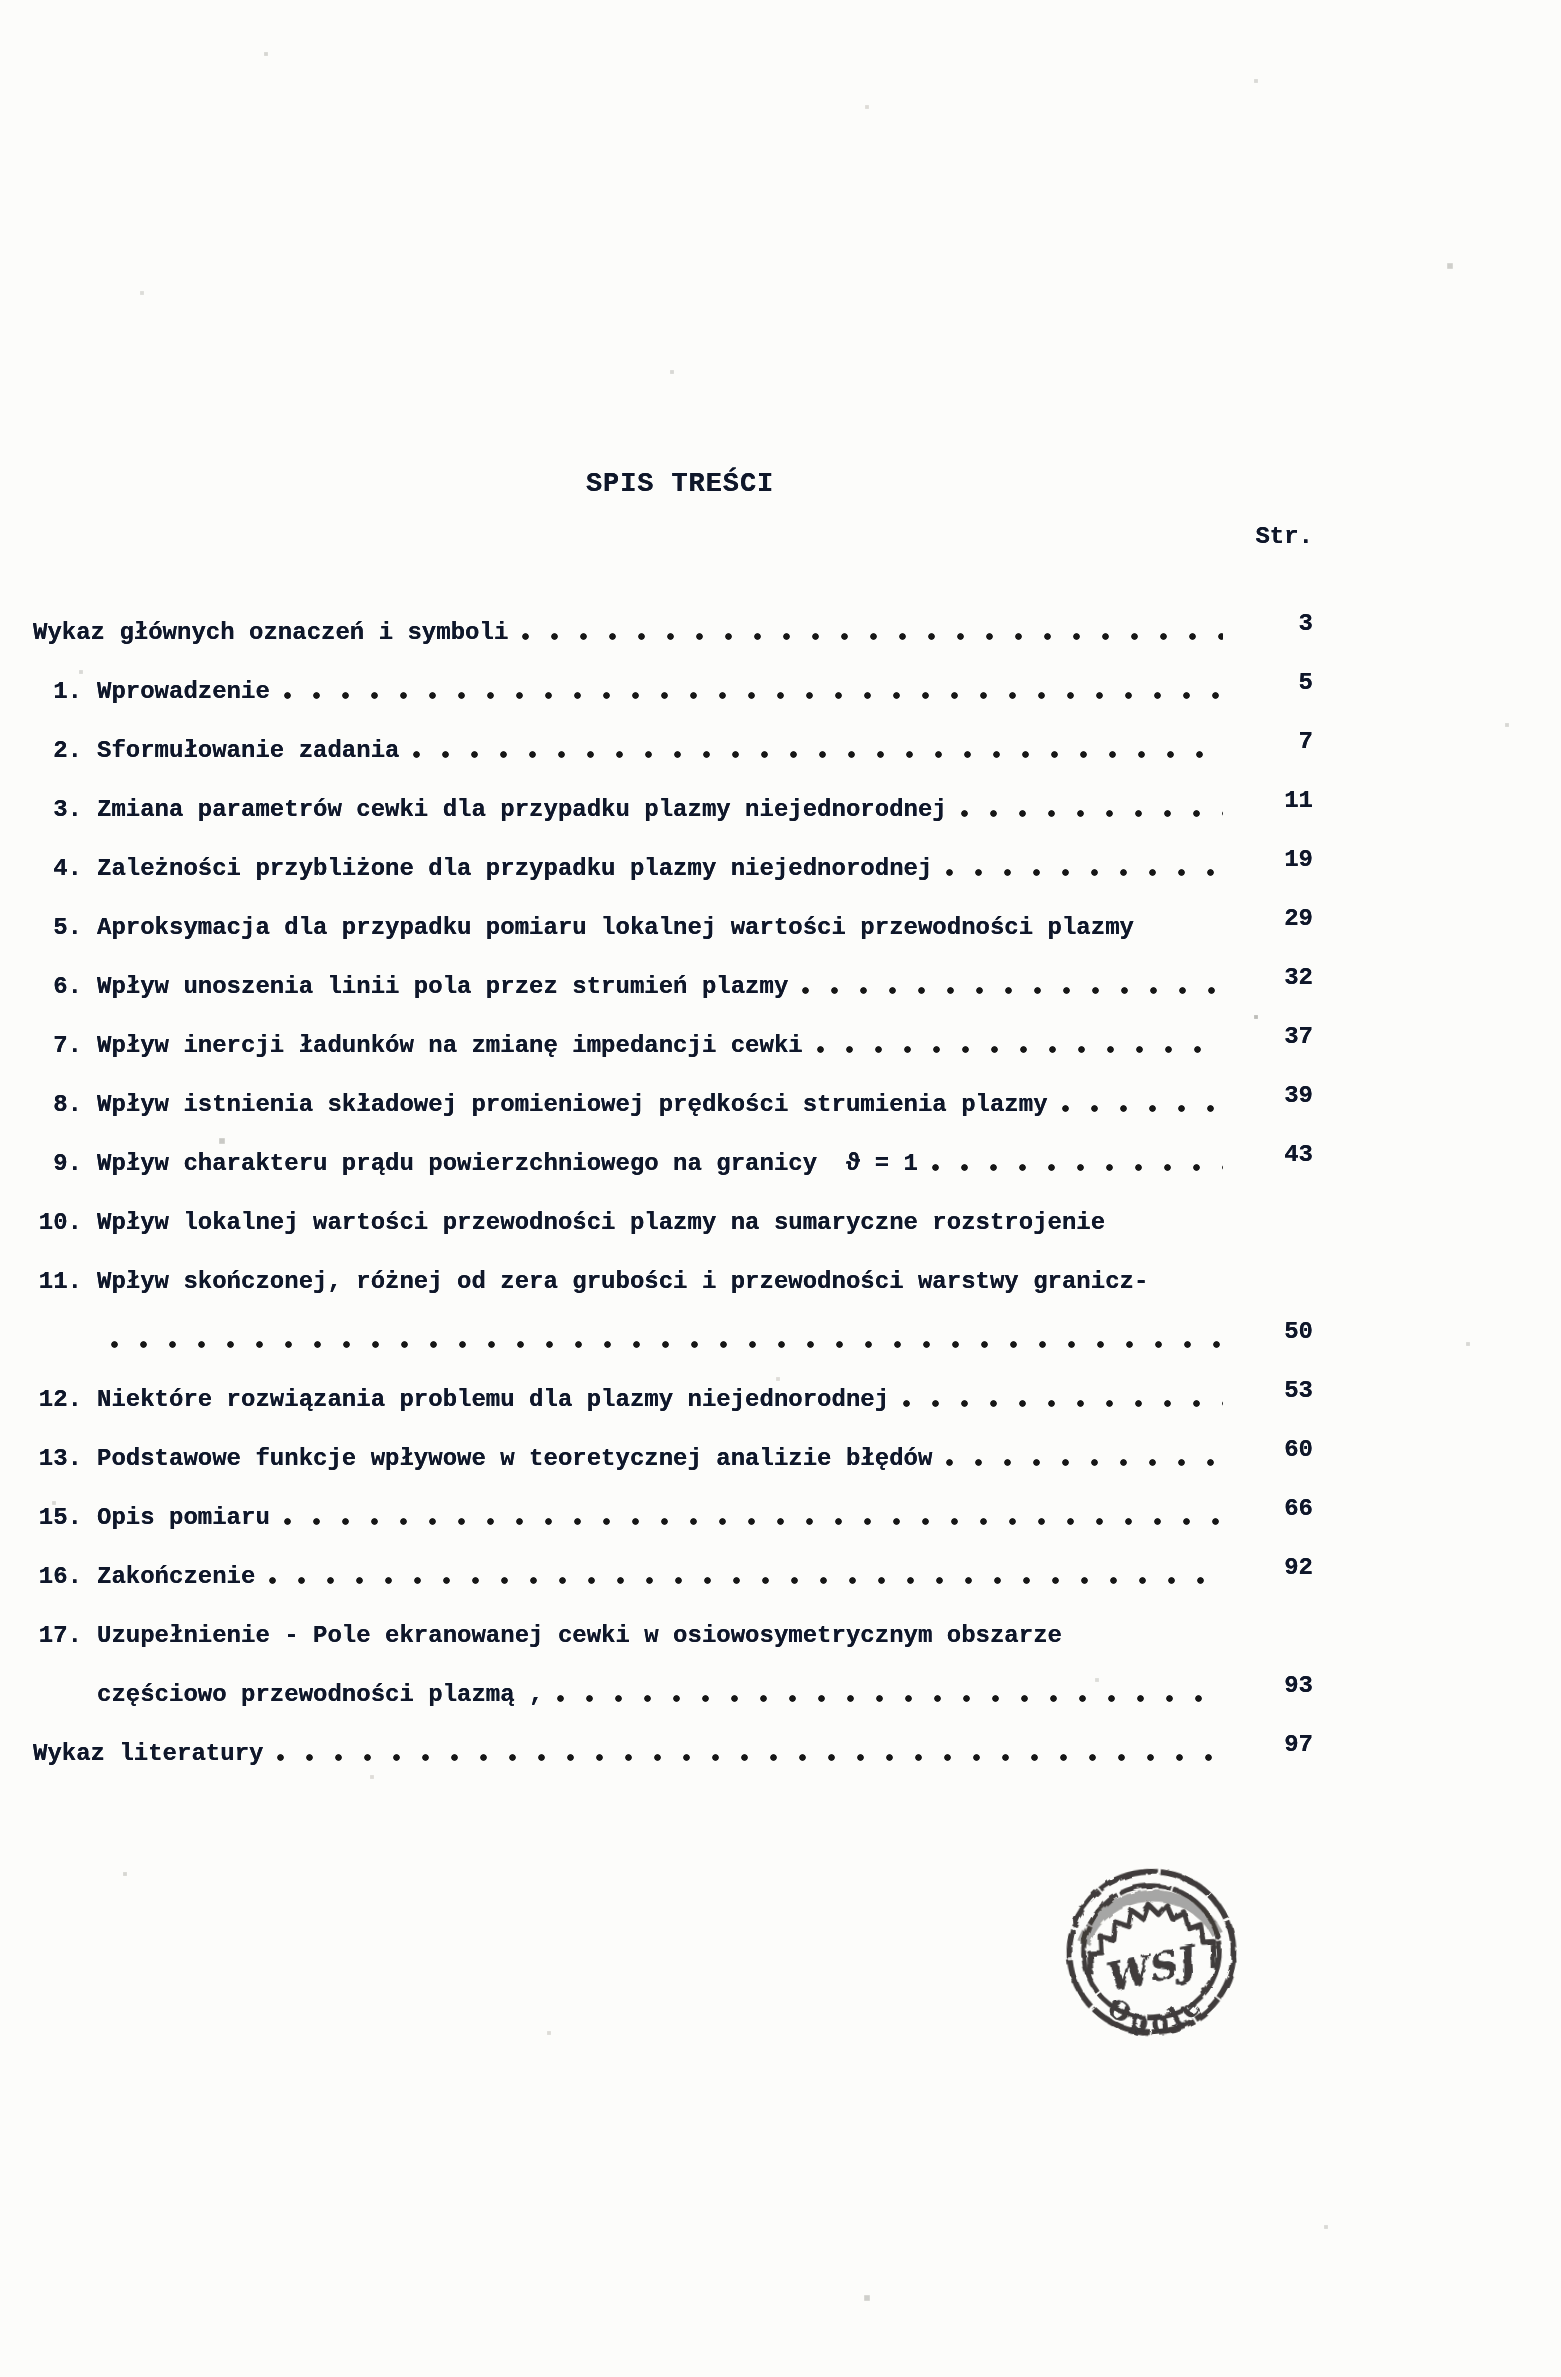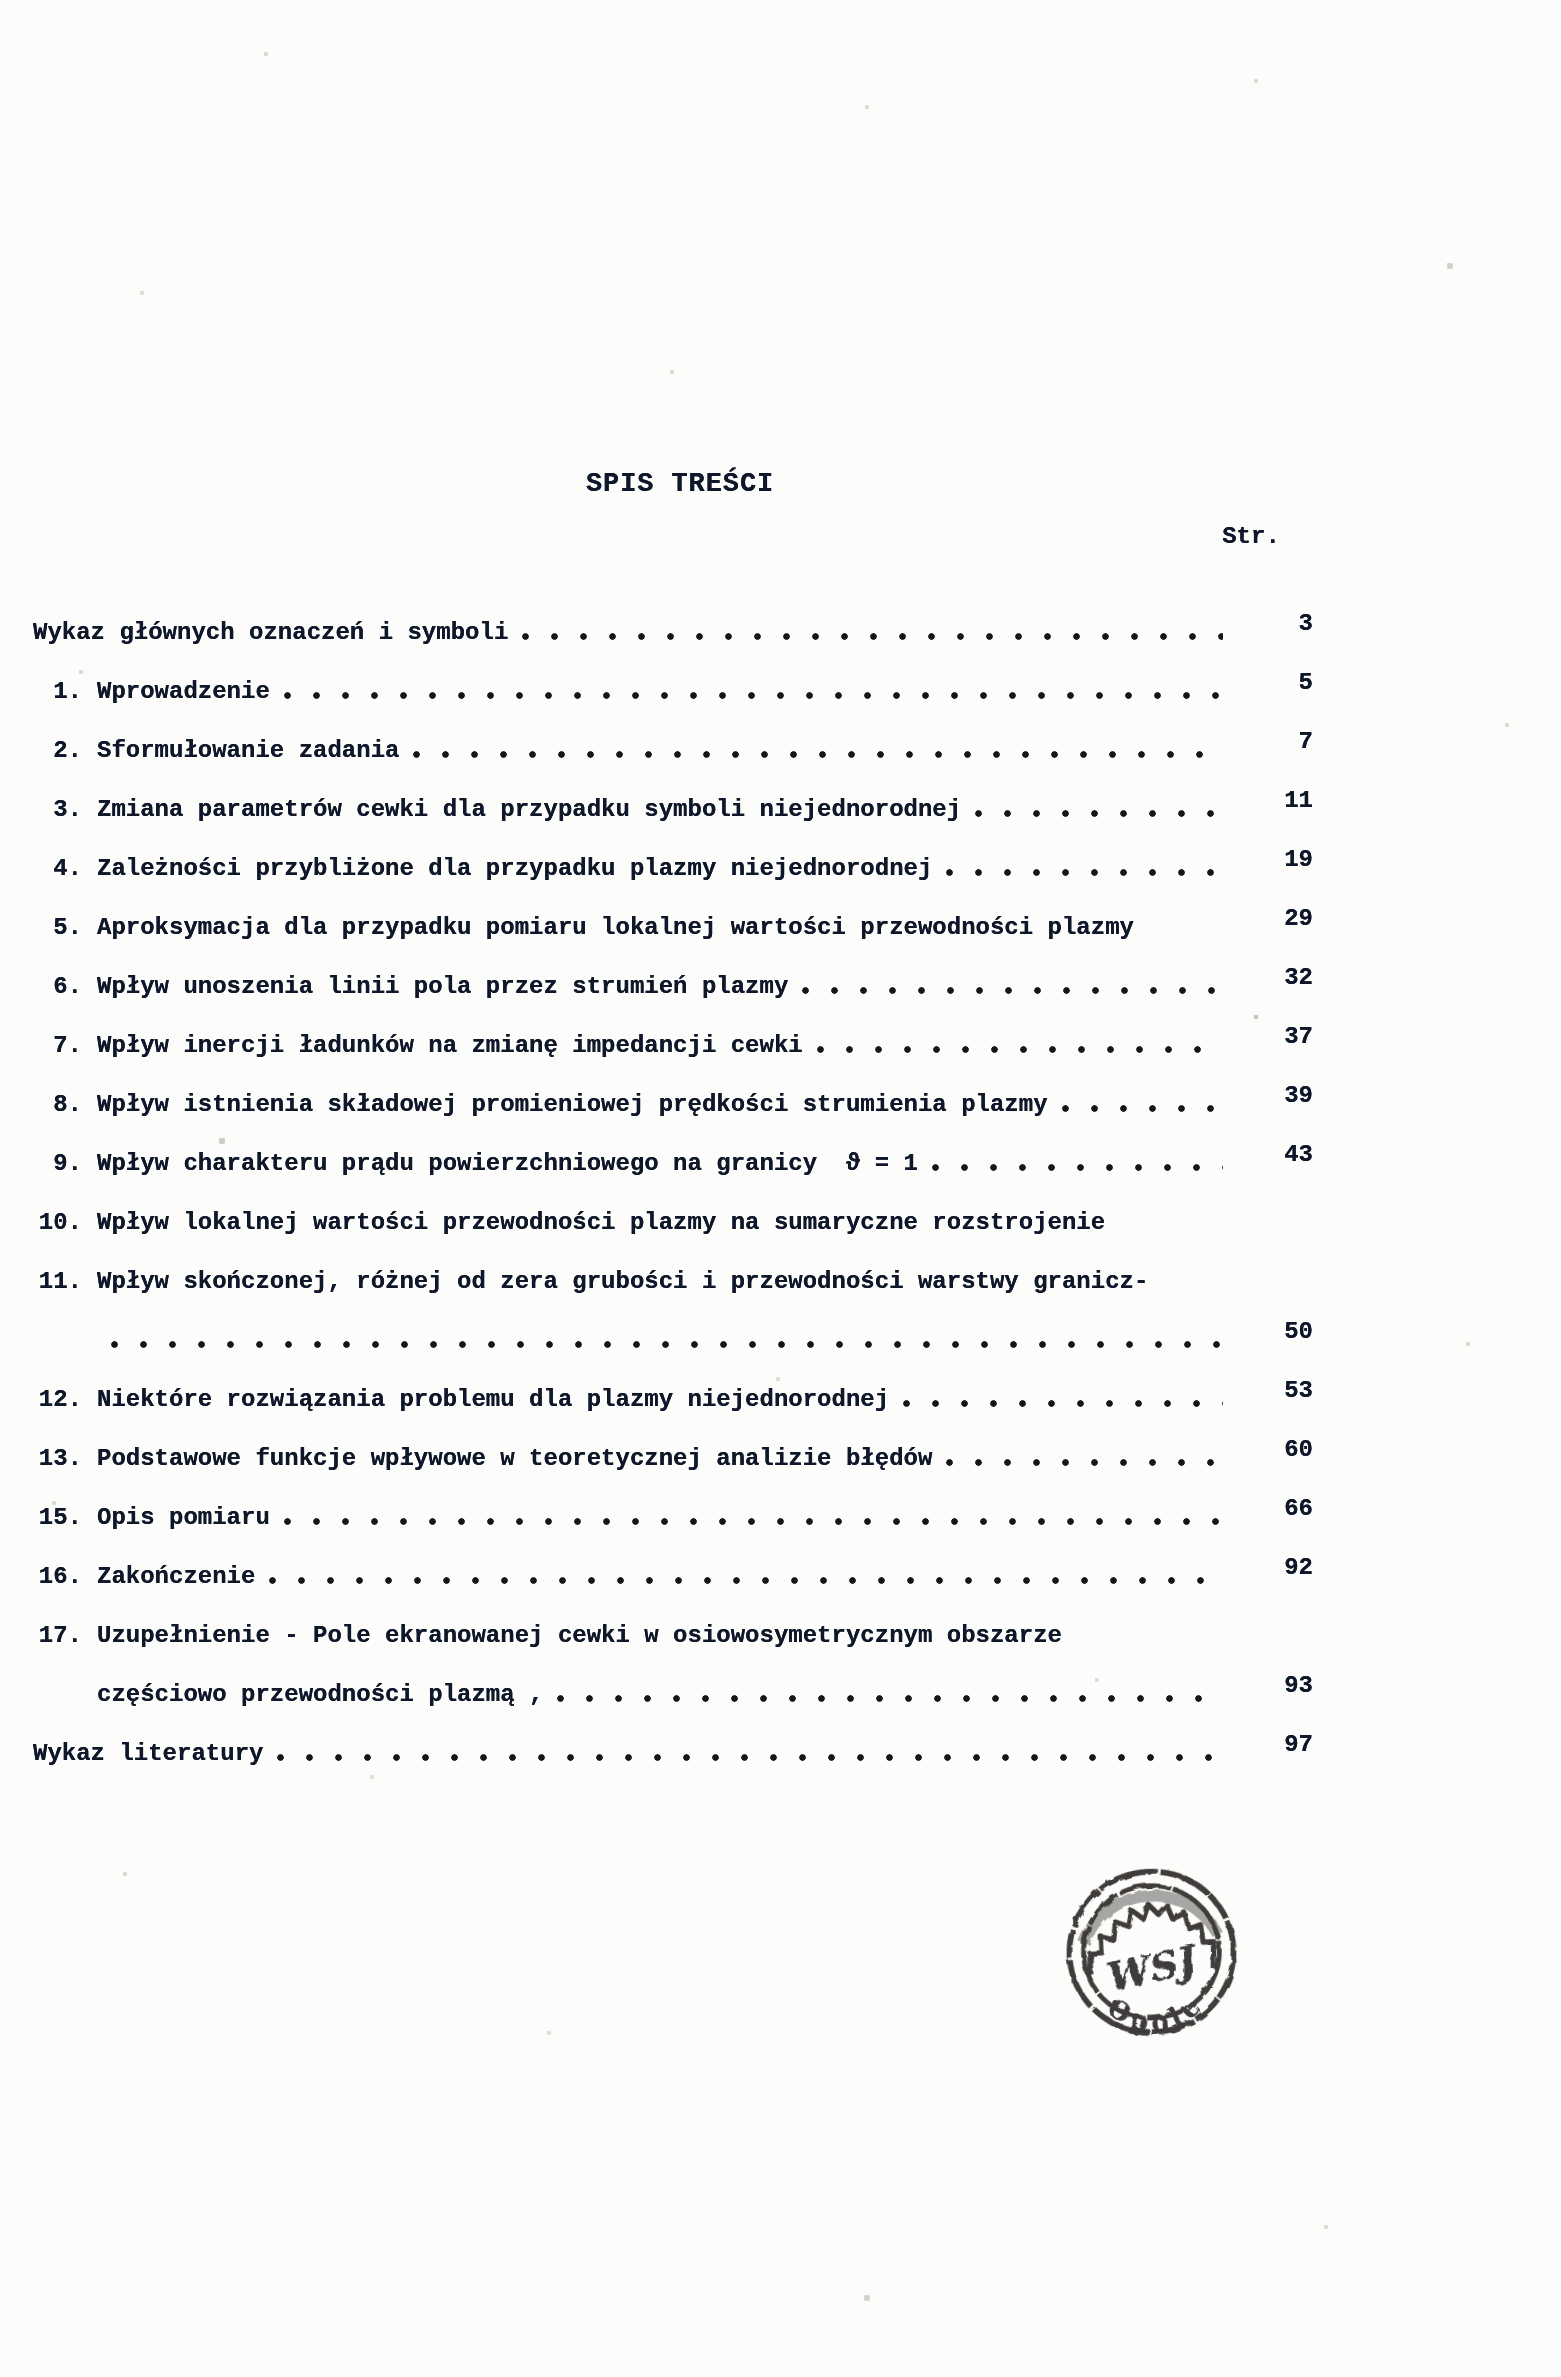--- a/index.html
+++ b/index.html
@@ -12,21 +12,21 @@
     color:#0f172a;
     overflow:hidden;
     text-shadow:0 0 0.5px currentColor;
   }
   .title{
     position:absolute;left:586px;top:469px;
     font-size:27px;letter-spacing:0.9px;white-space:pre;
   }
   .str-header{
     position:absolute;left:1189px;top:523px;width:124px;
-    text-align:center;font-size:24px;
+    text-align:right;font-size:24px;
   }
   .toc{
     position:absolute;left:0;top:587px;width:1313px;
     padding-left:33px;box-sizing:border-box;
   }
   .line{
     display:flex;align-items:flex-end;
     height:59px;font-size:24px;line-height:26.5px;white-space:pre;
   }
   .num{
@@ -85,21 +85,21 @@
 
     <div class="line">
       <span class="num">2.</span>
       <span class="txt">Sformułowanie zadania</span>
       <span class="leader"></span>
       <span class="pg">7</span>
     </div>
 
     <div class="line">
       <span class="num">3.</span>
-      <span class="txt">Zmiana parametrów cewki dla przypadku symboli niejednorodnej</span>
+      <span class="txt">Zmiana parametrów cewki dla przypadku plazmy niejednorodnej</span>
       <span class="leader"></span>
       <span class="pg">11</span>
     </div>
 
     <div class="line">
       <span class="num">4.</span>
       <span class="txt">Zależności przybliżone dla przypadku plazmy niejednorodnej</span>
       <span class="leader"></span>
       <span class="pg">19</span>
     </div>

